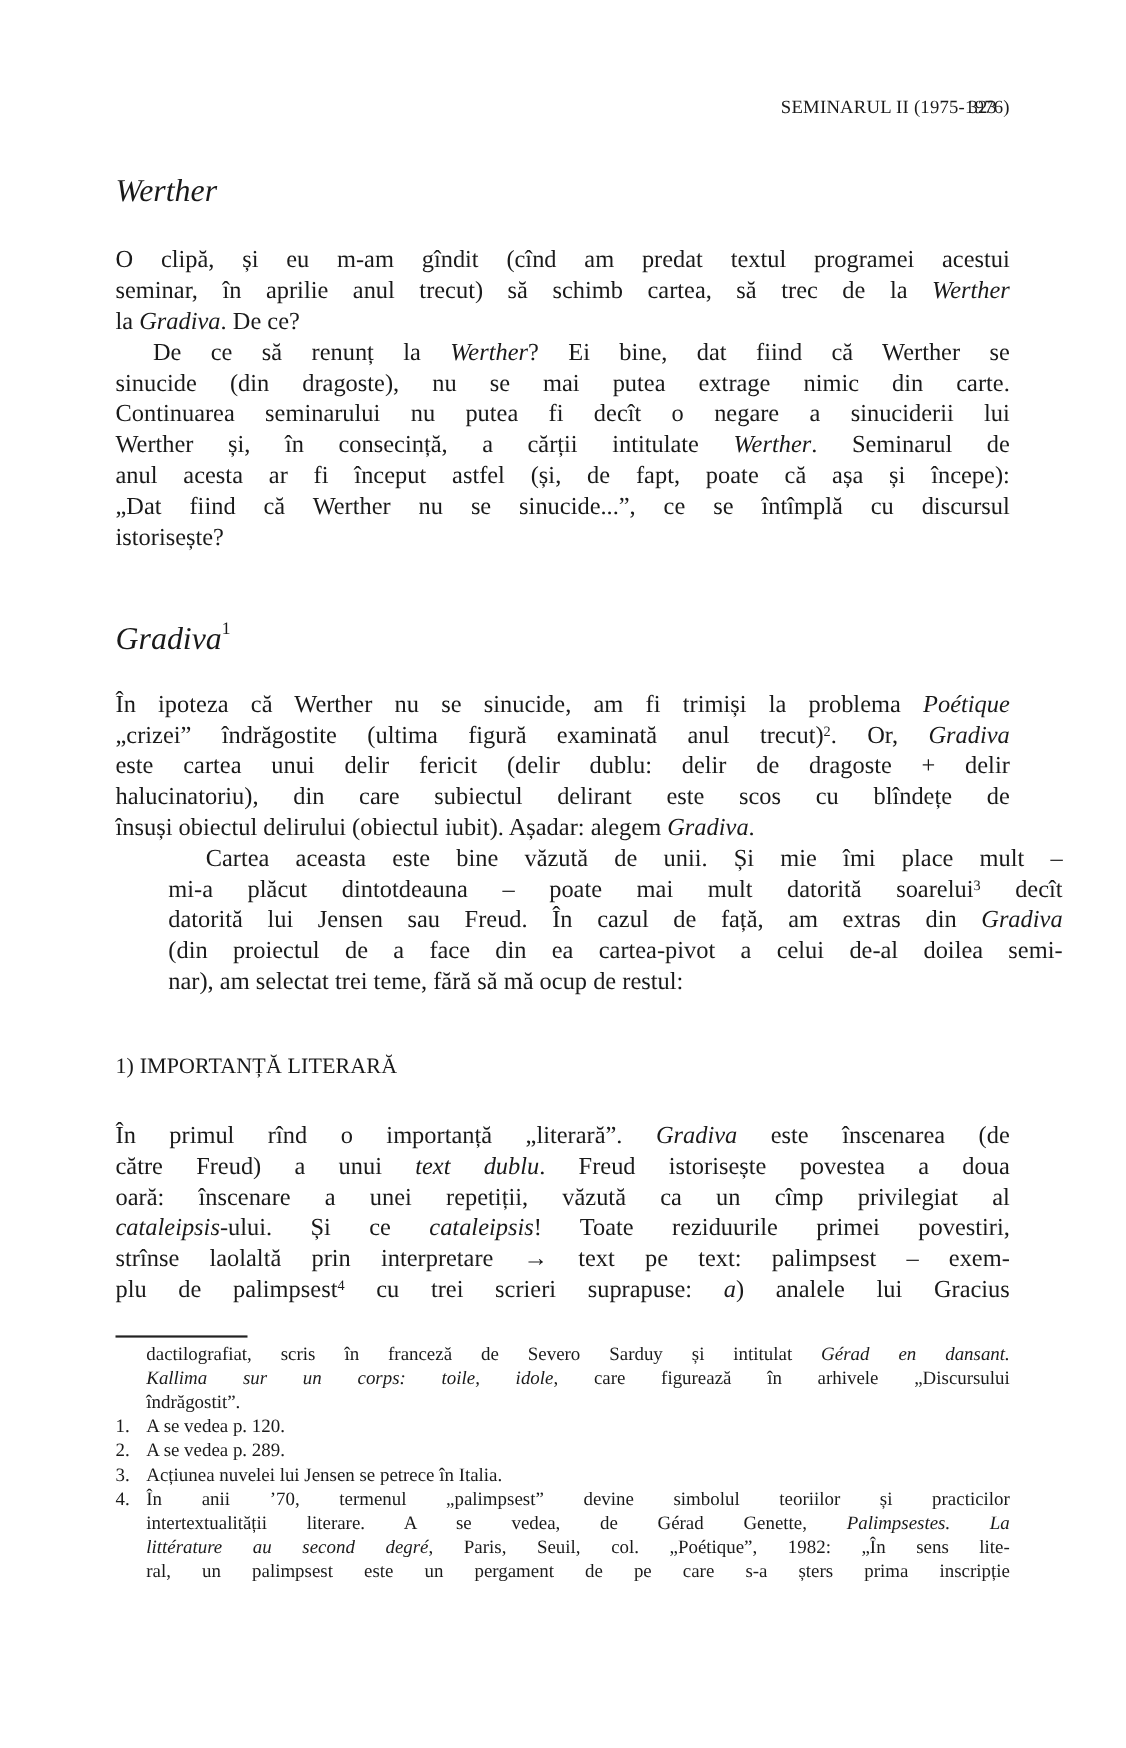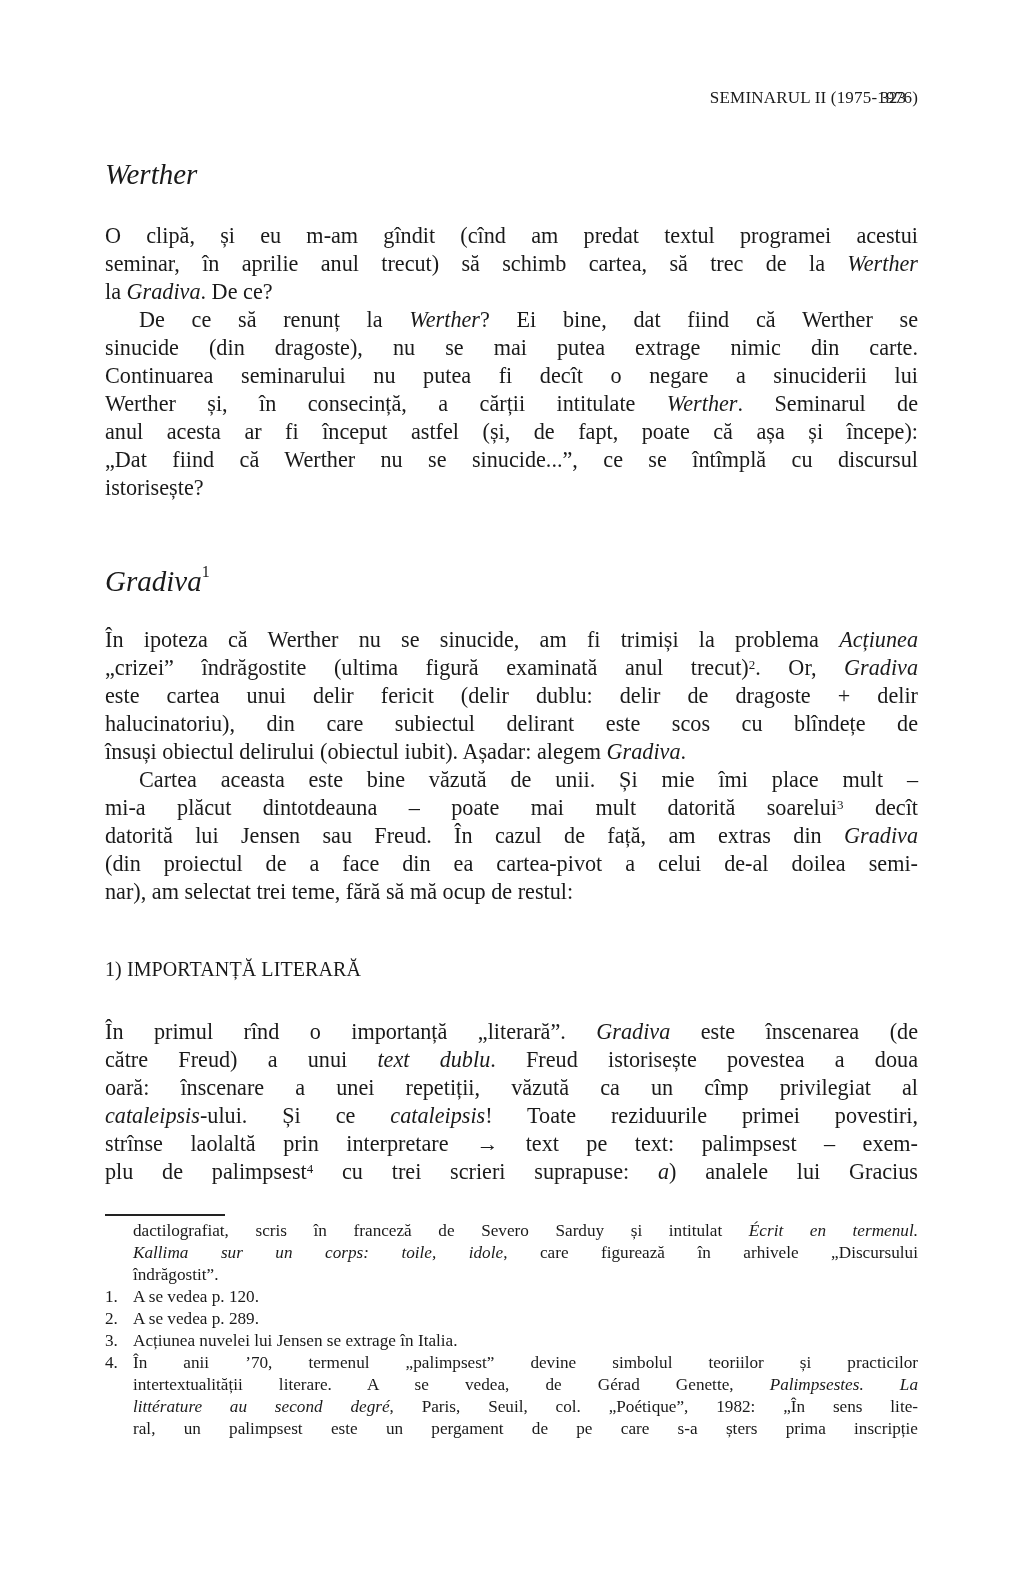--- a/index.html
+++ b/index.html
@@ -54,28 +54,28 @@
     <span class="line">anul acesta ar fi început astfel (și, de fapt, poate că așa și începe):</span>
     <span class="line">„Dat fiind că Werther nu se sinucide...”, ce se întîmplă cu discursul</span>
     <span class="line last">istorisește?</span>
   </p>
 
   <h2 class="sec-title" style="top:565px;">
     <span>Gradiva</span><sup>1</sup>
   </h2>
 
   <p class="para" style="top:626px;">
-    <span class="line">În ipoteza că Werther nu se sinucide, am fi trimiși la problema <i>Acțiunea</i></span>
+    <span class="line">În ipoteza că Werther nu se sinucide, am fi trimiși la problema <i>Poétique</i></span>
     <span class="line">„crizei” îndrăgostite (ultima figură examinată anul trecut)<sup>2</sup>. Or, <i>Gradiva</i></span>
     <span class="line">este cartea unui delir fericit (delir dublu: delir de dragoste + delir</span>
     <span class="line">halucinatoriu), din care subiectul delirant este scos cu blîndețe de</span>
     <span class="line last">însuși obiectul delirului (obiectul iubit). Așadar: alegem <i>Gradiva</i>.</span>
   </p>
 
-  <p class="para" style="top:766px;">
+  <p class="para" style="top:766px;margin-left:48px;">
     <span class="line indent">Cartea aceasta este bine văzută de unii. Și mie îmi place mult –</span>
     <span class="line">mi-a plăcut dintotdeauna – poate mai mult datorită soarelui<sup>3</sup> decît</span>
     <span class="line">datorită lui Jensen sau Freud. În cazul de față, am extras din <i>Gradiva</i></span>
     <span class="line">(din proiectul de a face din ea cartea-pivot a celui de-al doilea semi-</span>
     <span class="line last">nar), am selectat trei teme, fără să mă ocup de restul:</span>
   </p>
 
   <h3 class="subhead" style="top:958px;">1) IMPORTANȚĂ LITERARĂ</h3>
 
   <p class="para" style="top:1018px;">
@@ -84,33 +84,33 @@
     <span class="line">oară: înscenare a unei repetiții, văzută ca un cîmp privilegiat al</span>
     <span class="line"><i>cataleipsis</i>-ului. Și ce <i>cataleipsis</i>! Toate reziduurile primei povestiri,</span>
     <span class="line">strînse laolaltă prin interpretare → text pe text: palimpsest – exem-</span>
     <span class="line">plu de palimpsest<sup>4</sup> cu trei scrieri suprapuse: <i>a</i>) analele lui Gracius</span>
   </p>
 
   <div class="fn-rule"></div>
 
   <div class="fn" style="top:1220px;">
     <div class="cont">
-      <span class="line">dactilografiat, scris în franceză de Severo Sarduy și intitulat <i>Écrit en termenul.</i></span>
+      <span class="line">dactilografiat, scris în franceză de Severo Sarduy și intitulat <i>Gérad en dansant.</i></span>
       <span class="line"><i>Kallima sur un corps: toile, idole</i>, care figurează în arhivele „Discursului</span>
       <span class="line last">îndrăgostit”.</span>
     </div>
 
     <div class="fn-item">
       <span class="line last"><span class="fn-num">1.</span><span>A se vedea p. 120.</span></span>
     </div>
     <div class="fn-item">
       <span class="line last"><span class="fn-num">2.</span><span>A se vedea p. 289.</span></span>
     </div>
     <div class="fn-item">
-      <span class="line last"><span class="fn-num">3.</span><span>Acțiunea nuvelei lui Jensen se extrage în Italia.</span></span>
+      <span class="line last"><span class="fn-num">3.</span><span>Acțiunea nuvelei lui Jensen se petrece în Italia.</span></span>
     </div>
     <div class="fn-item">
       <span class="line" style="display:flex;">
           <span class="fn-num">4.</span>
           <span style="flex:1;text-align:justify;text-align-last:justify;">În anii ’70, termenul „palimpsest” devine simbolul teoriilor și practicilor</span>
         </span>
       <span class="line cont">intertextualității literare. A se vedea, de Gérad Genette, <i>Palimpsestes. La</i></span>
       <span class="line cont"><i>littérature au second degré</i>, Paris, Seuil, col. „Poétique”, 1982: „În sens lite-</span>
       <span class="line cont">ral, un palimpsest este un pergament de pe care s-a șters prima inscripție</span>
     </div>

